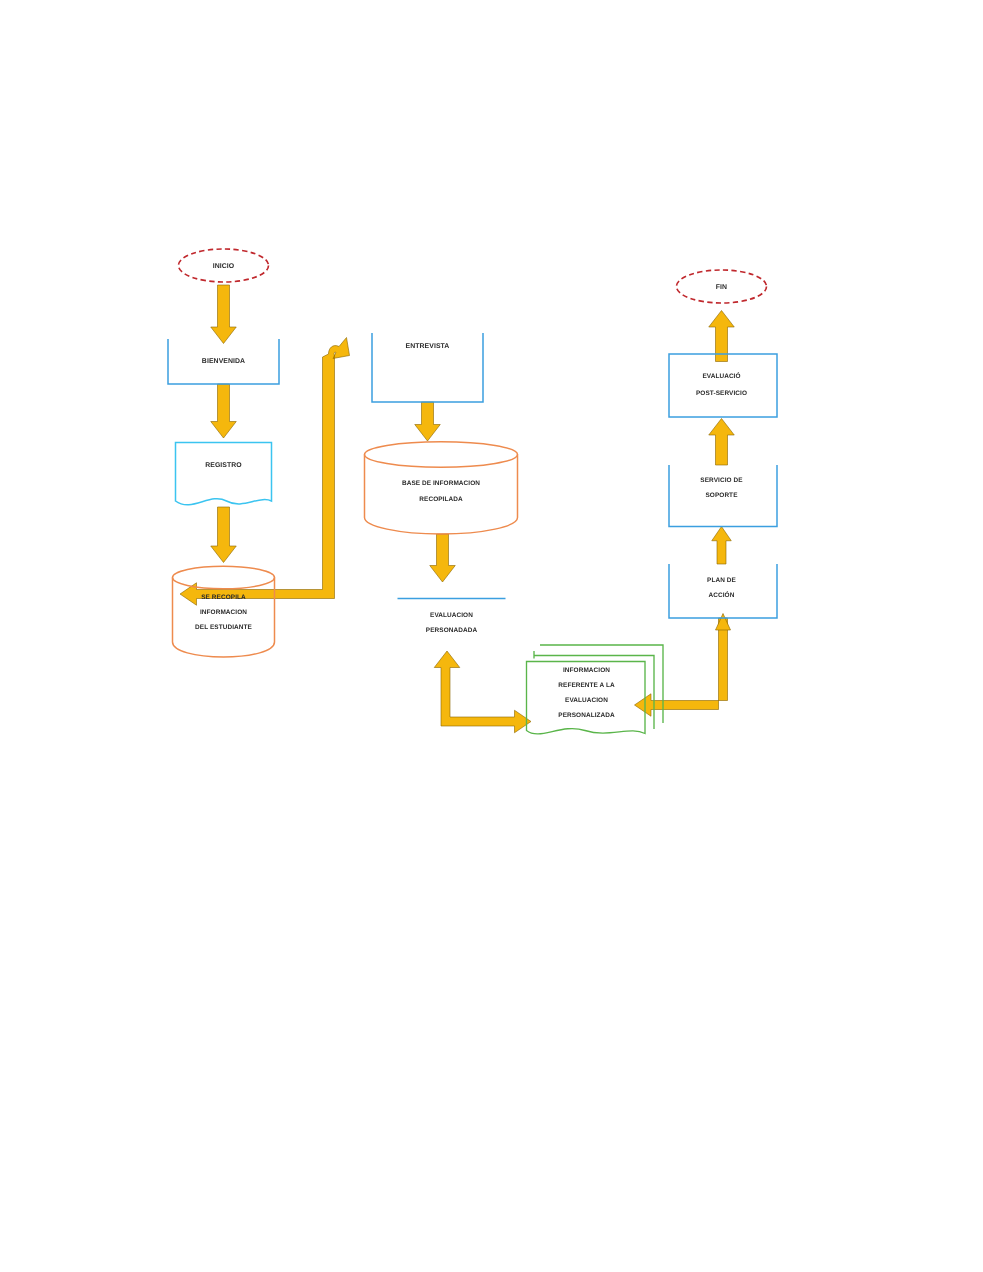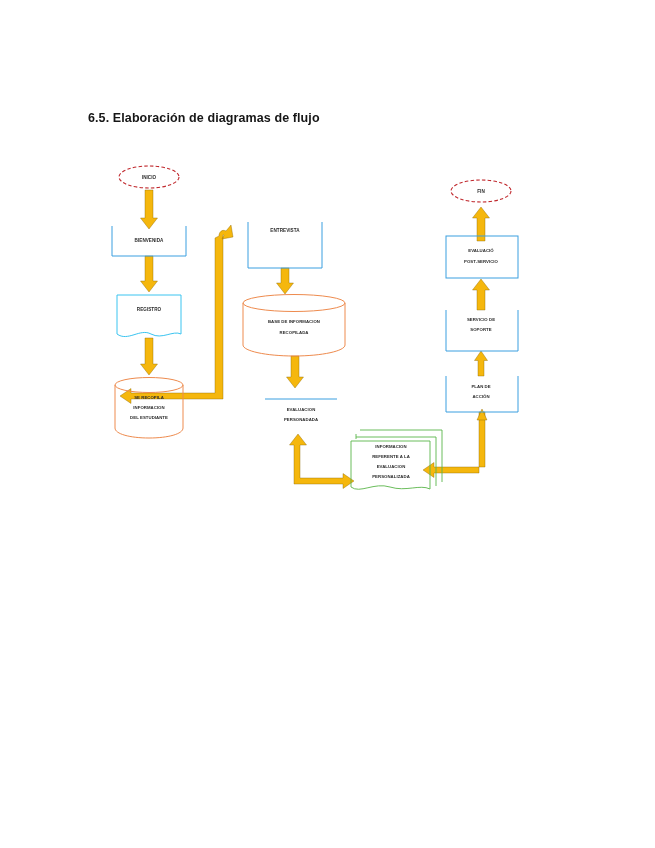--- a/index.html
+++ b/index.html
@@ -49,21 +49,20 @@
   }
   .node-label-sm {
     font-size: 4.3px;
   }
 </style>
 </head>
 <body>
 
 <div id="page">
 
-  <div id="heading">6.5. Elaboración de diagramas de flujo</div>
 
   <svg id="flow-svg" viewBox="0 0 655 848">
 
     <g>
 
       <g>
         <path d="M145,190 L153,190 L153,218 L157.5,218 L149,229 L140.5,218 L145,218 Z" fill="#f5b70d" stroke="#8a6400" stroke-width="0.4"></path>
       </g>
 
       <g>

